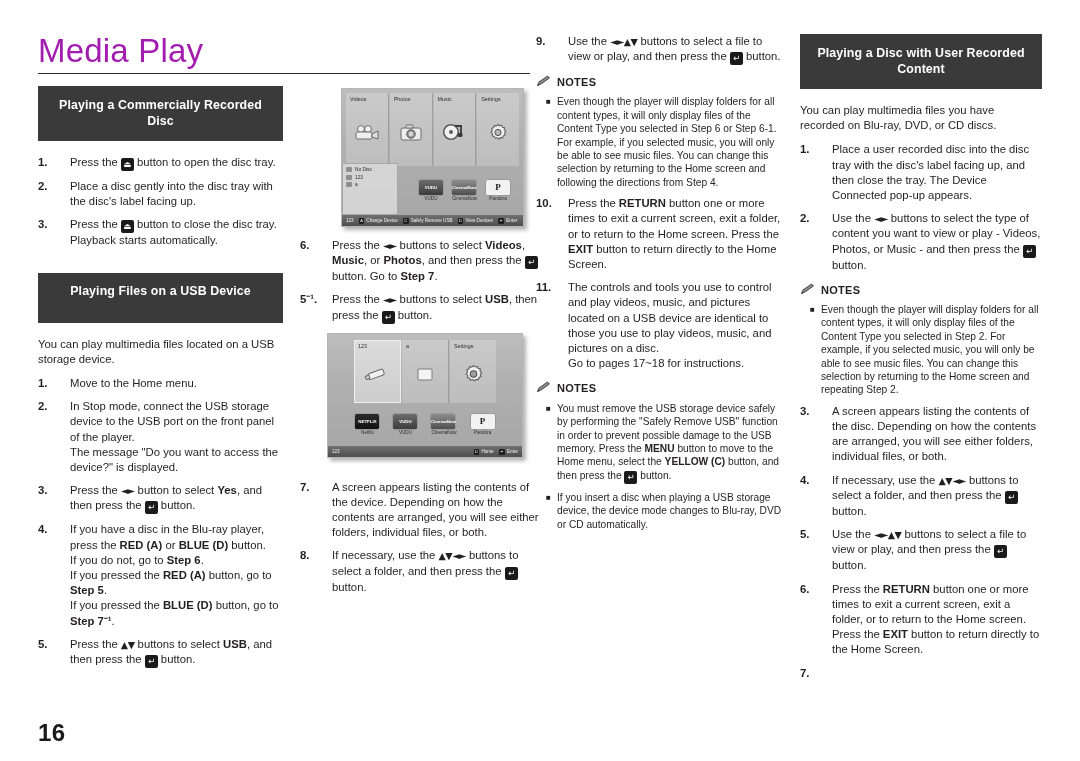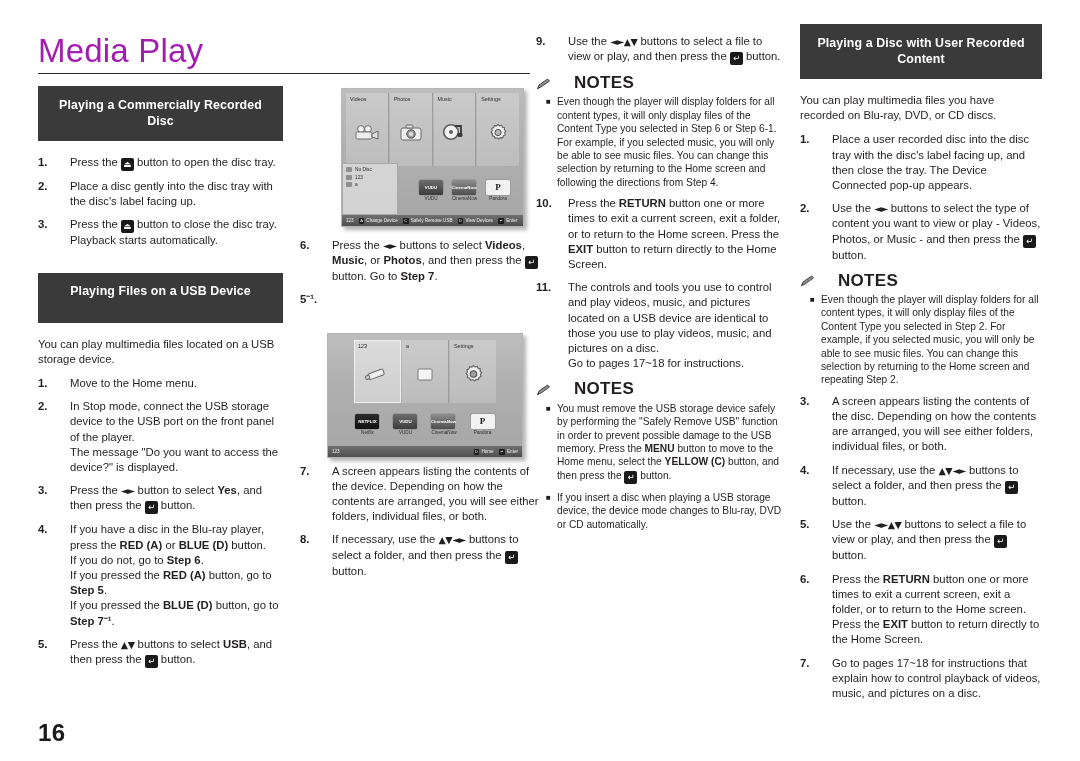--- a/index.html
+++ b/index.html
@@ -39,21 +39,21 @@
 
   
   .col {
     position: absolute;
     font-size: 11.3px;
     line-height: 15.2px;
   }
   .col1 { left: 38px; top: 86px; width: 245px; }
   .col2 { left: 300px; top: 86px; width: 240px; }
   .col3 { left: 536px; top: 34px; width: 250px; }
-  .col4 { left: 800px; top: 24px; width: 242px; }
+  .col4 { left: 800px; top: 34px; width: 242px; }
 
   
   .sec-bar {
     background: #3a3a3a;
     color: #fff;
     font-weight: bold;
     font-size: 12.4px;
     line-height: 16px;
     text-align: center;
     padding: 10px 12px 24px;
@@ -77,25 +77,24 @@
   }
   .step-body { flex: 1 1 auto; }
   .para { margin: 0 0 6px 0; }
   .para:last-child { margin-bottom: 0; }
   .plain-para { margin: 0 4px 9px 0; }
   b, strong { font-weight: bold; }
 
   
   .notes-head {
     display: flex;
-    align-items: center;
-    gap: 23px;
+    gap: 6px;
     margin: 10px 0 5px 0;
     font-weight: bold;
-    font-size: 17px;
+    font-size: 11px;
     letter-spacing: .3px;
   }
   .pencil-icon { display: inline-block; width: 15px; height: 12px; }
   .notes-list { margin: 0; padding: 0; list-style: none; }
   .note-item {
     display: flex;
     font-size: 10.2px;
     line-height: 13.4px;
     margin-bottom: 7px;
     padding-left: 10px;
@@ -278,20 +277,23 @@
     <div style="height:152px"></div>
     <div class="steps">
         <div class="step">
           <div class="step-num">6.</div>
           <div class="step-body">
             <p class="para">Press the <span class="arrows">◄►</span> buttons to select <b>Videos</b>, <b>Music</b>, or <b>Photos</b>, and then press the <span class="key key-enter">↵</span> button. Go to <b>Step 7</b>.</p>
           </div>
         </div>
         <div class="step">
           <div class="step-num">5⁻¹.</div>
+          <div class="step-body">
+            <p class="para">Press the <span class="arrows">◄►</span> buttons to select <b>USB</b>, then press the <span class="key key-enter">↵</span> button.</p>
+          </div>
         </div>
       </div>
     <div style="height:148px"></div>
     <div class="steps">
         <div class="step">
           <div class="step-num">7.</div>
           <div class="step-body">
             <p class="para">A screen appears listing the contents of the device. Depending on how the contents are arranged, you will see either folders, individual files, or both.</p>
           </div>
         </div>
@@ -591,22 +593,19 @@
           </div>
         </div>
         <div class="step">
           <div class="step-num">6.</div>
           <div class="step-body">
             <p class="para">Press the <b>RETURN</b> button one or more times to exit a current screen, exit a folder, or to return to the Home screen. Press the <b>EXIT</b> button to return directly to the Home Screen.</p>
           </div>
         </div>
         <div class="step">
           <div class="step-num">7.</div>
-          <div class="step-body">
-            <p class="para">Go to pages 17~18 for instructions that explain how to control playback of videos, music, and pictures on a disc.</p>
-          </div>
         </div>
       </div>
   </div>
 
   <div class="page-num">16</div>
 
 </div>
 
 </body></html>

